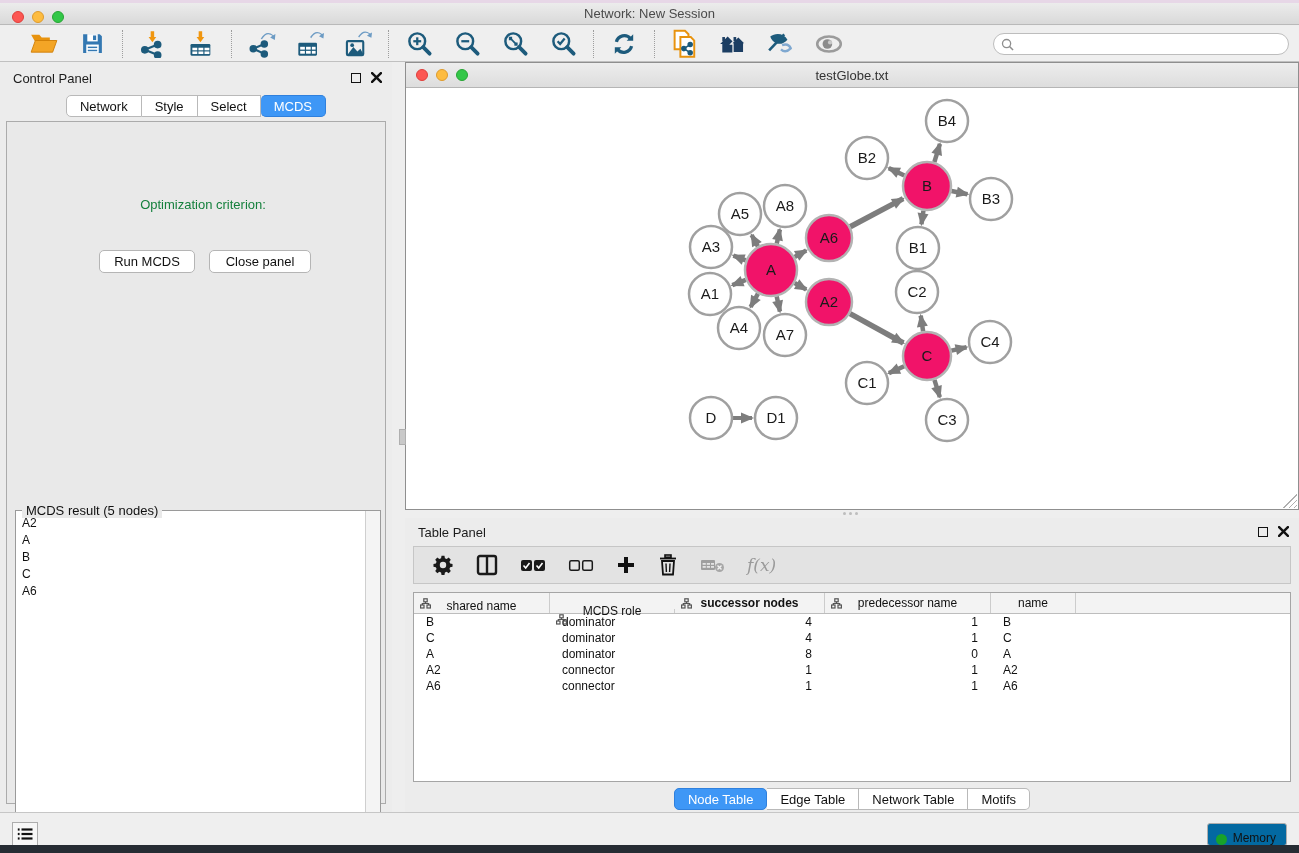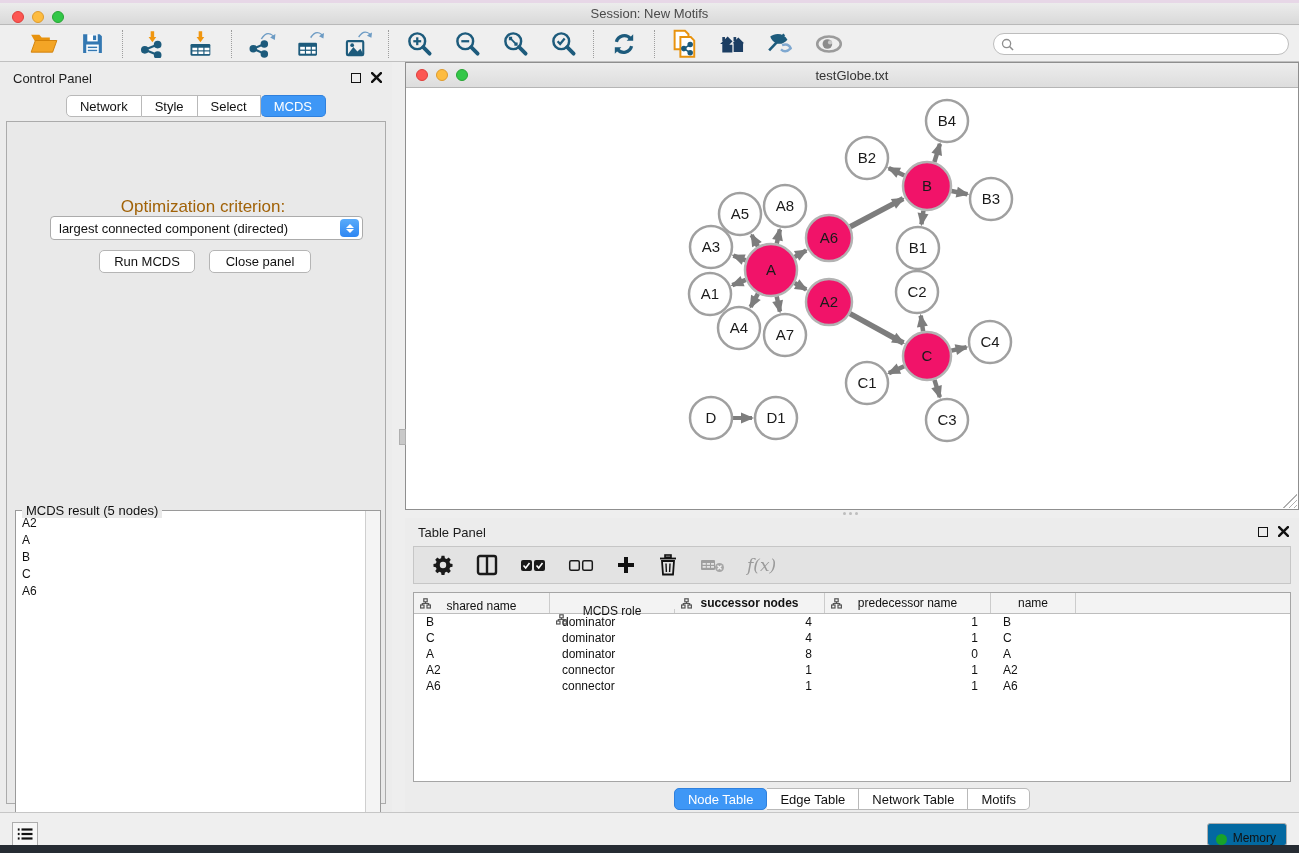--- a/index.html
+++ b/index.html
@@ -38,21 +38,21 @@
   .float-box { width:10px; height:10px; border:1.5px solid #111; display:inline-block; }
   #cp-body { position:absolute; left:6px; top:59px; width:380px; height:683px;
     border:1px solid #ABABAB; background:#E9E9E9; }
   #cp-tabs { position:absolute; left:0; top:33px; width:392px; display:flex; justify-content:center; z-index:3; }
   .seg-tab { height:22px; padding:0 13px; background:#fff; border:1px solid #B9B9B9; border-left:none;
     font-size:13px; color:#111; display:flex; align-items:center; cursor:default; }
   .seg-tab:first-child { border-left:1px solid #B9B9B9; border-radius:5px 0 0 5px; }
   .seg-tab:last-child { border-radius:0 5px 5px 0; }
   .seg-tab.active { background:#3E97F6; border-color:#2F80DD; color:#fff; border-radius:5px; }
 
-  #opt-label { position:absolute; left:0; top:75px; width:392px; text-align:center; font-size:17px; color:#a16207; }
+  #opt-label { position:absolute; left:0; top:75px; width:392px; text-align:center; font-size:13px; color:#15803d; }
   #dropdown { position:absolute; left:43px; top:94px; width:313px; height:24px; background:#fff;
     border:1px solid #ABABAB; border-radius:4px; display:flex; align-items:center; }
   #dropdown-value { flex:1; font-size:13px; padding-left:8px; color:#111; white-space:nowrap; }
   #dropdown-stepper { width:19px; height:18px; margin-right:3px; background:linear-gradient(#59ABFA,#2E86F2);
     border-radius:4px; display:flex; flex-direction:column; align-items:center; justify-content:center; gap:1px; }
   .chev { width:0; height:0; border-left:4px solid transparent; border-right:4px solid transparent; }
   .chev.up { border-bottom:4px solid #fff; }
   .chev.down { border-top:4px solid #fff; }
 
   .push-btn { position:absolute; top:128px; height:23px; background:#fff; border:1px solid #B5B5B5;
@@ -125,21 +125,21 @@
 </head>
 <body>
 
 <div class="abs" id="desktop-top"></div>
 <div class="abs" id="titlebar">
   <span class="lights">
     <span class="tl tl-red"></span>
     <span class="tl tl-yel"></span>
     <span class="tl tl-grn"></span>
   </span>
-  <span id="app-title">Session: New Motifs</span>
+  <span id="app-title">Network: New Session</span>
 </div>
 
 <div class="abs" id="toolbar">
   <div class="tb-group">
     <span class="tb-btn">
       <svg width="28" height="24" viewBox="0 0 24 20">
           <path d="M1 2 h7 l2 2.5 h7 v3 H4 z" fill="#E8930E"></path>
           <path d="M4.6 7 H23 l-3.6 10 H1 z" fill="#F3A526" stroke="#D07F08" stroke-width="0.8"></path>
         </svg>
     </span>
@@ -324,27 +324,20 @@
     </span>
   </div>
   <div id="cp-tabs">
       <span class="seg-tab">Network</span>
       <span class="seg-tab">Style</span>
       <span class="seg-tab">Select</span>
       <span class="seg-tab active">MCDS</span>
     </div>
   <div id="cp-body">
     <div id="opt-label">Optimization criterion:</div>
-    <div id="dropdown">
-      <span id="dropdown-value">largest connected component (directed)</span>
-      <span id="dropdown-stepper">
-          <span class="chev up"></span>
-          <span class="chev down"></span>
-        </span>
-    </div>
     <button class="push-btn" id="run-btn">Run MCDS</button>
     <button class="push-btn" id="closepanel-btn">Close panel</button>
     <div id="mcds-fieldset">
       <span id="mcds-legend">MCDS result (5 nodes)</span>
       <div id="mcds-list">
           <div class="list-item">A2</div>
           <div class="list-item">A</div>
           <div class="list-item">B</div>
           <div class="list-item">C</div>
           <div class="list-item">A6</div>

